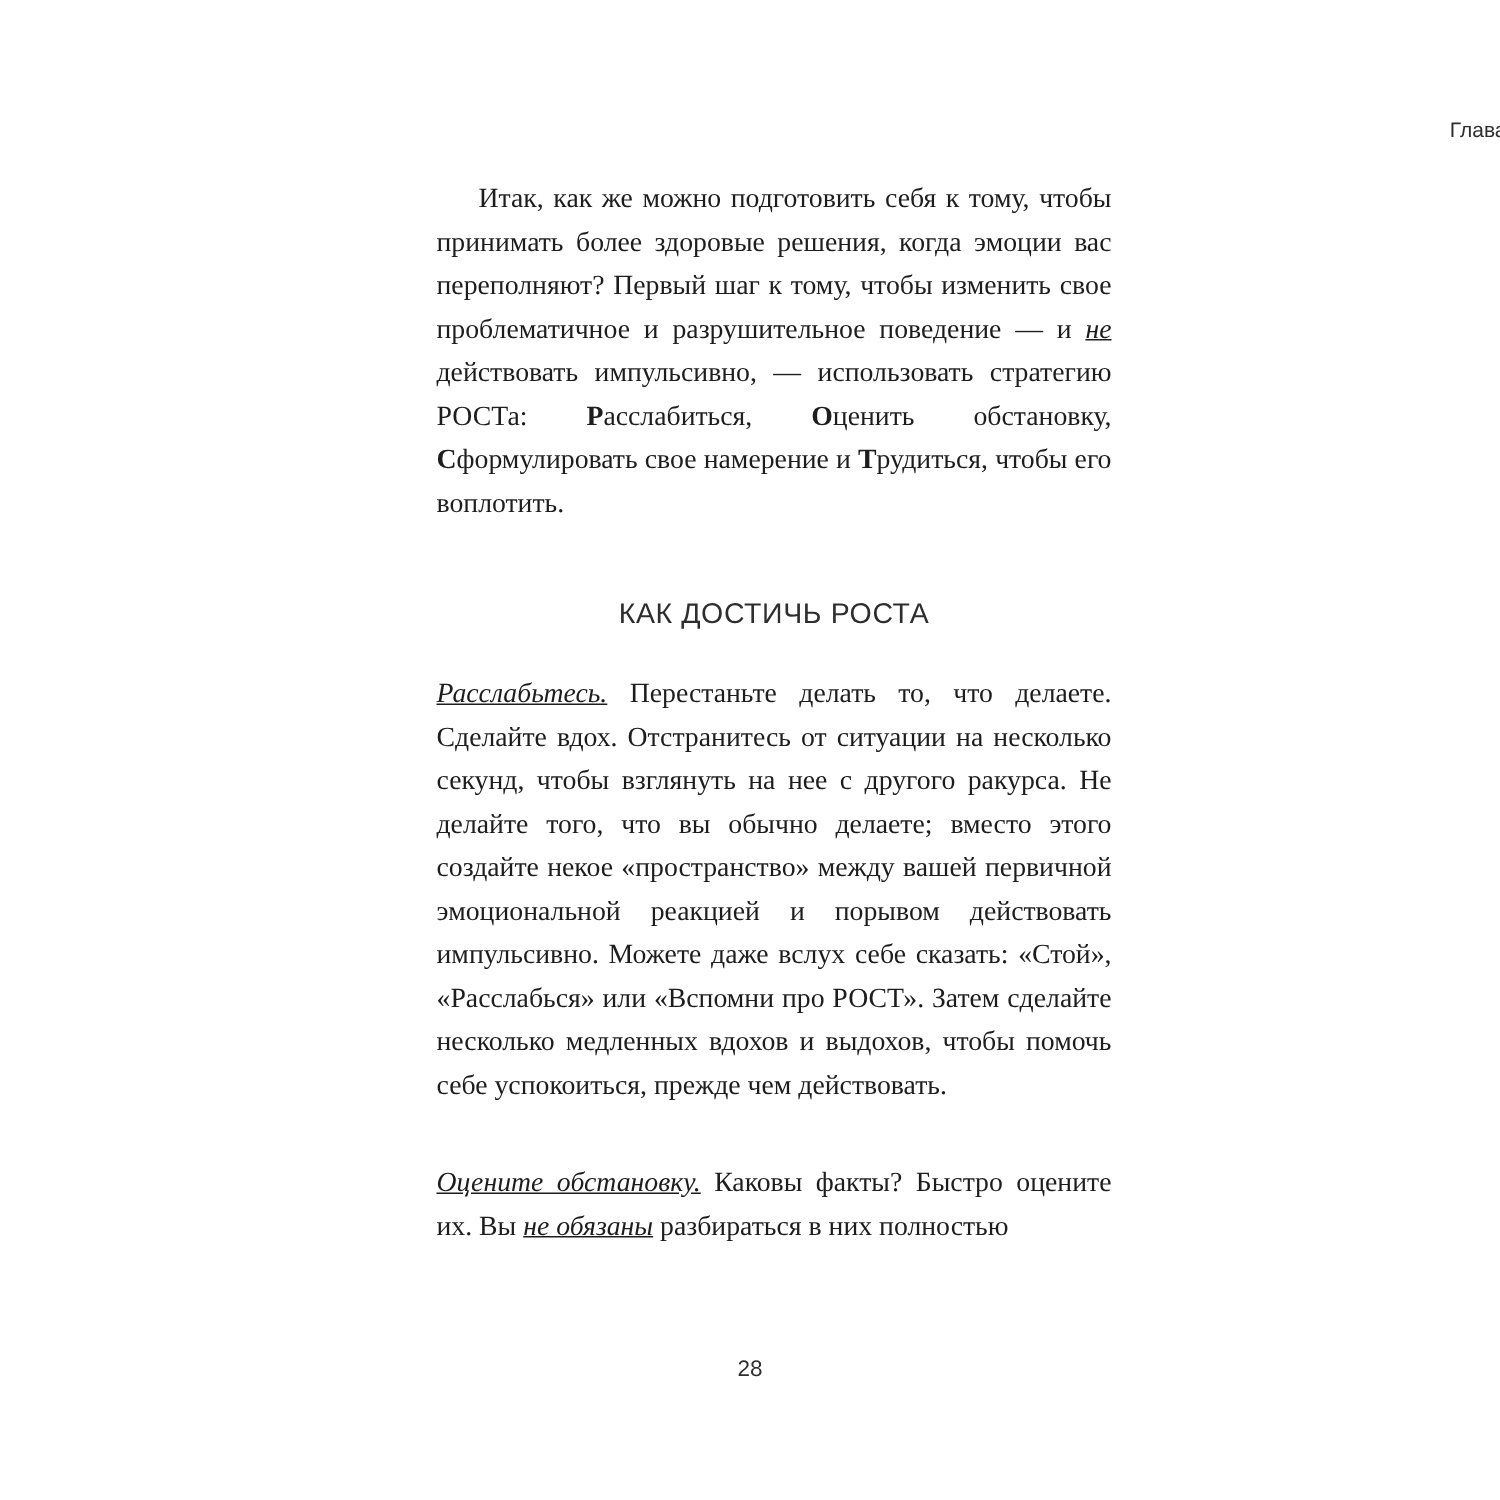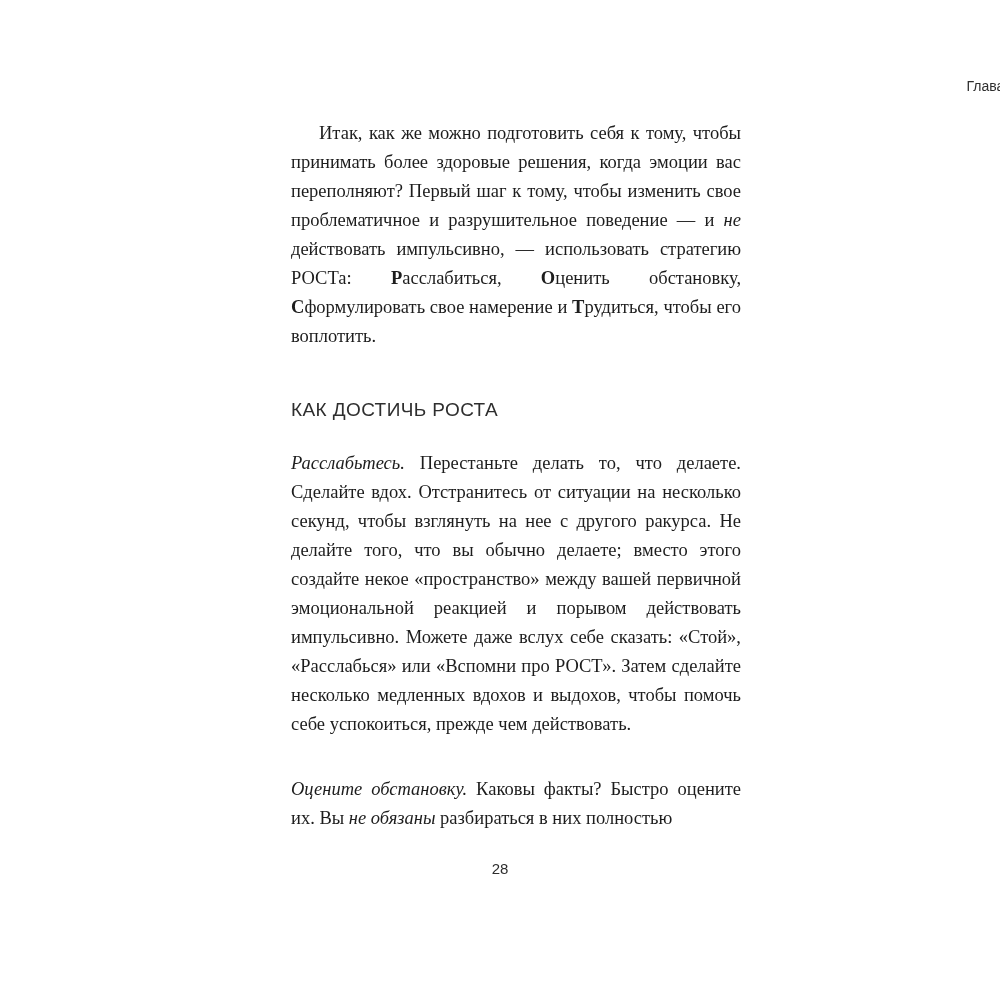--- a/index.html
+++ b/index.html
@@ -39,29 +39,29 @@
   }
   .para { margin: 0; }
   .para.indent { text-indent: 28px; }
   .para.space-before { margin-top: 36px; }
   .section-heading {
     font-family: "Liberation Sans", sans-serif;
     font-weight: 400;
     font-size: 19px;
     letter-spacing: 0.4px;
     color: #2e2e2e;
-    text-align: left;
+    text-align: center;
     margin: 47px 0 27px 0;
     line-height: 24px;
   }
-  .italic { font-style: italic; }
+  .italic { font-style: italic; text-decoration: underline; }
   .bold { font-weight: 700; }
   .page-number {
     position: absolute;
-    top: 860px;
+    top: 904px;
     left: 0;
     width: 100%;
     text-align: center;
     font-family: "Liberation Sans", sans-serif;
     font-size: 15px;
     color: #2e2e2e;
   }
 </style>
 </head>
 <body>

